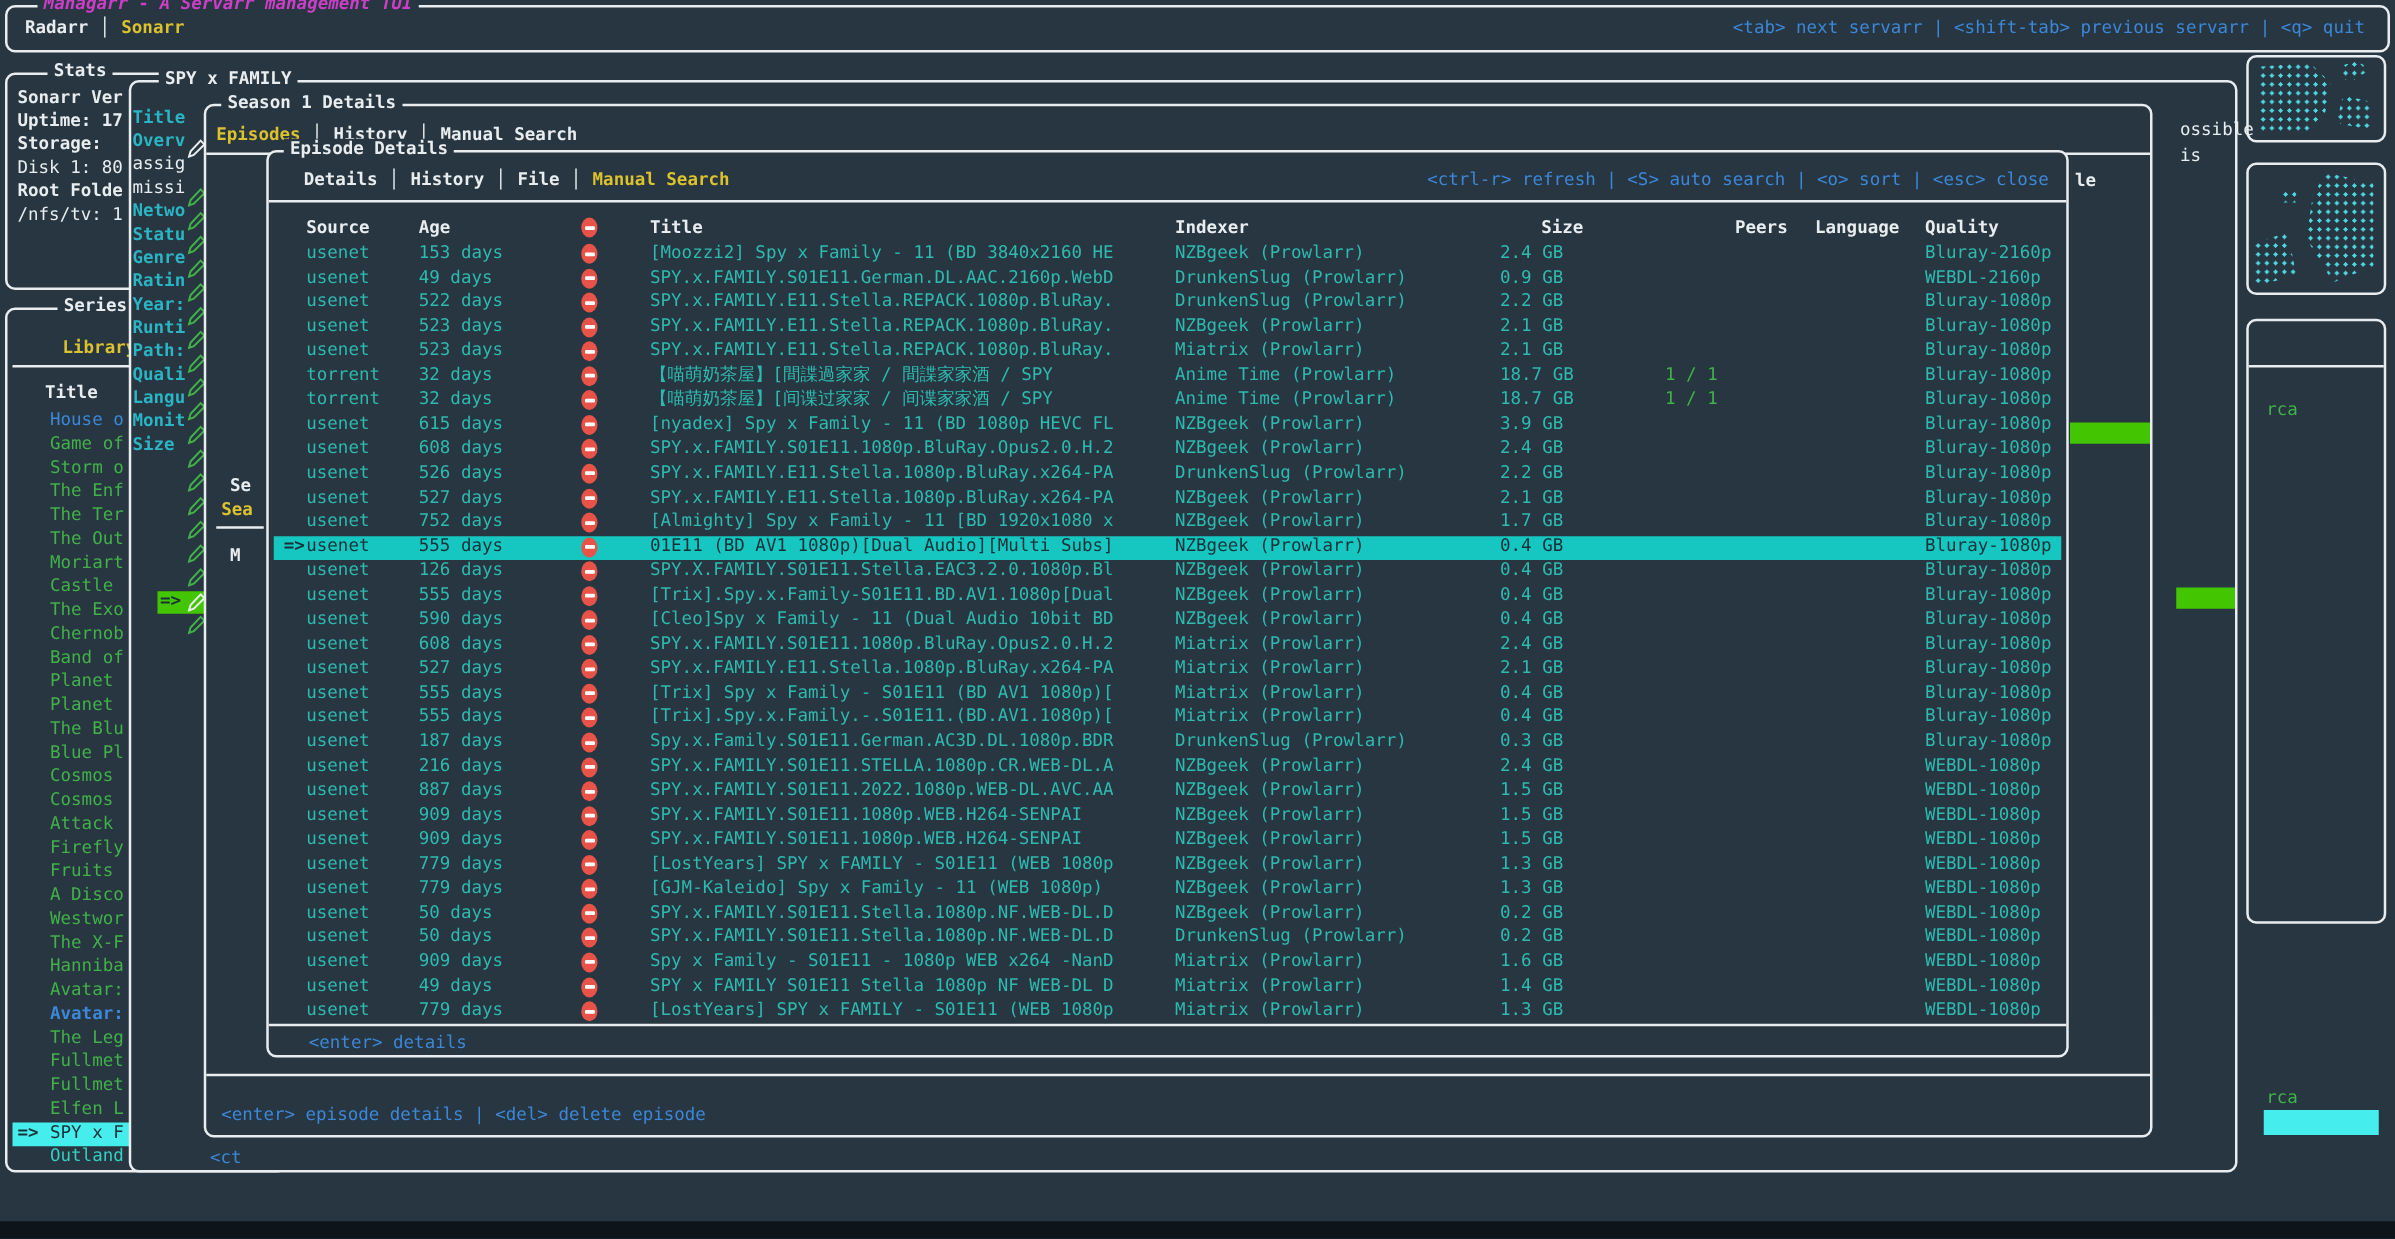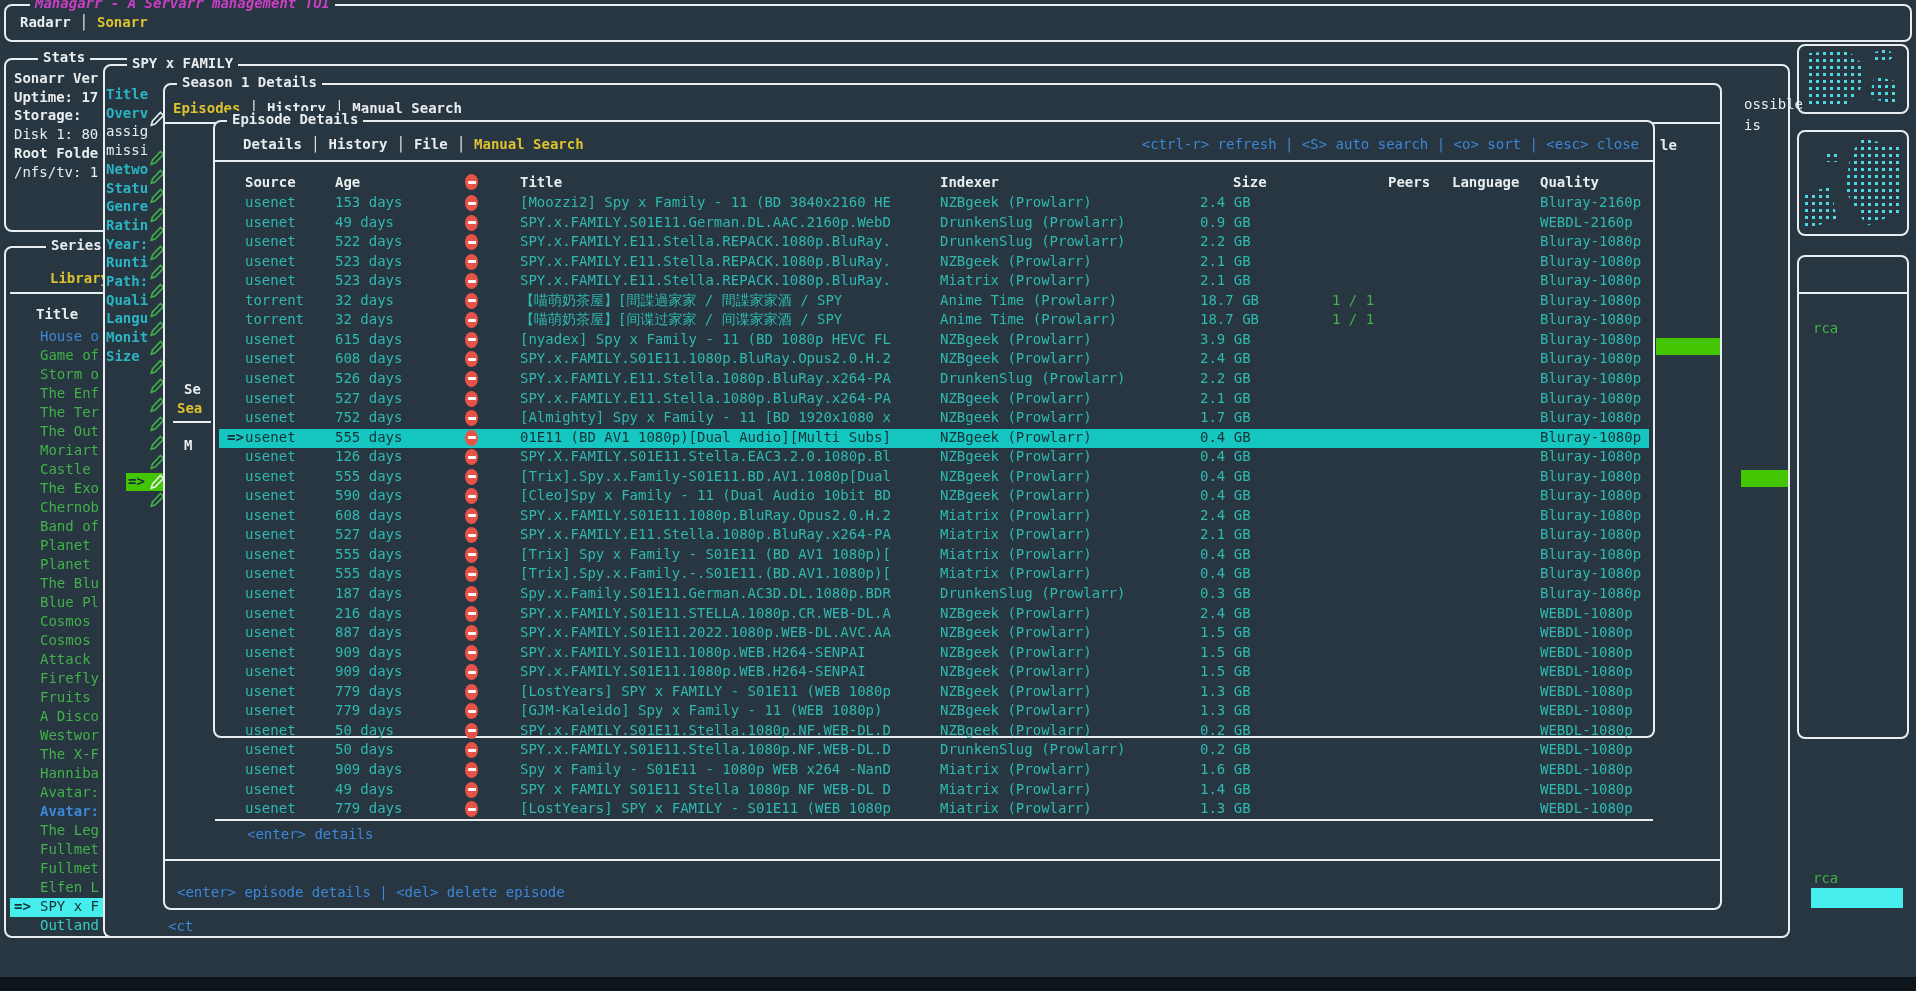--- a/index.html
+++ b/index.html
@@ -46,20 +46,21 @@
 
 <div id="screen">
 
   <div class="win" id="top-win" style="left:4px;top:4px;width:1908px;height:38px;">
     <div class="wtitle magenta italic" style="left:24px;">Managarr - A Servarr management TUI</div>
     <div class="tabs" style="left:14px;top:8px;">
       <span>Radarr</span>
       <span class="sep">│</span>
       <span class="yellow">Sonarr</span>
     </div>
+    <div class="abs keys" style="right:18px;top:8px;">&lt;tab&gt; next servarr | &lt;shift-tab&gt; previous servarr | &lt;q&gt; quit</div>
   </div>
 
   <div class="win" id="stats-win" style="left:4px;top:58px;width:226px;height:174px;">
     <div class="wtitle" style="left:32px;">Stats</div>
     <div id="stats-lines" style="position:absolute;left:8px;top:10px;right:4px;">
         <div class="bold" style="position: absolute; left: 0px; top: 0px; white-space: nowrap;">Sonarr Ver</div>
         <div class="bold" style="position: absolute; left: 0px; top: 18.7px; white-space: nowrap;">Uptime: 17</div>
         <div class="bold" style="position: absolute; left: 0px; top: 37.4px; white-space: nowrap;">Storage:</div>
         <div style="position: absolute; left: 0px; top: 56.1px; white-space: nowrap;">Disk 1: 80</div>
         <div class="bold" style="position: absolute; left: 0px; top: 74.8px; white-space: nowrap;">Root Folde</div>
@@ -338,21 +339,21 @@
     <div class="abs bold" style="left:1495px;top:52px;">le</div>
     <div class="greenblock" style="left:1491px;top:253px;width:64px;height:17px;"></div>
     <div class="abs bold" style="left:19px;top:296px;">Se</div>
     <div class="abs bold yellow" style="left:12px;top:315px;">Sea</div>
     <div class="hr" style="left:8px;top:336px;width:38px;"></div>
     <div class="abs bold" style="left:19px;top:352px;">M</div>
     <div class="hr" style="left:0;top:774px;width:100%;"></div>
     <div class="abs keys" style="left:12px;top:799px;">&lt;enter&gt; episode details | &lt;del&gt; delete episode</div>
   </div>
 
-  <div class="win" id="ep-win" style="left:213px;top:120px;width:1442px;height:618px;">
+  <div class="win" id="ep-win" style="left:213px;top:120px;width:1442px;height:726px;">
     <div class="wtitle" style="left:12px;">Episode Details</div>
     <div class="tabs" style="left:28px;top:14px;">
       <span>Details</span>
       <span class="sep">│</span>
       <span>History</span>
       <span class="sep">│</span>
       <span>File</span>
       <span class="sep">│</span>
       <span class="yellow">Manual Search</span>
     </div>

